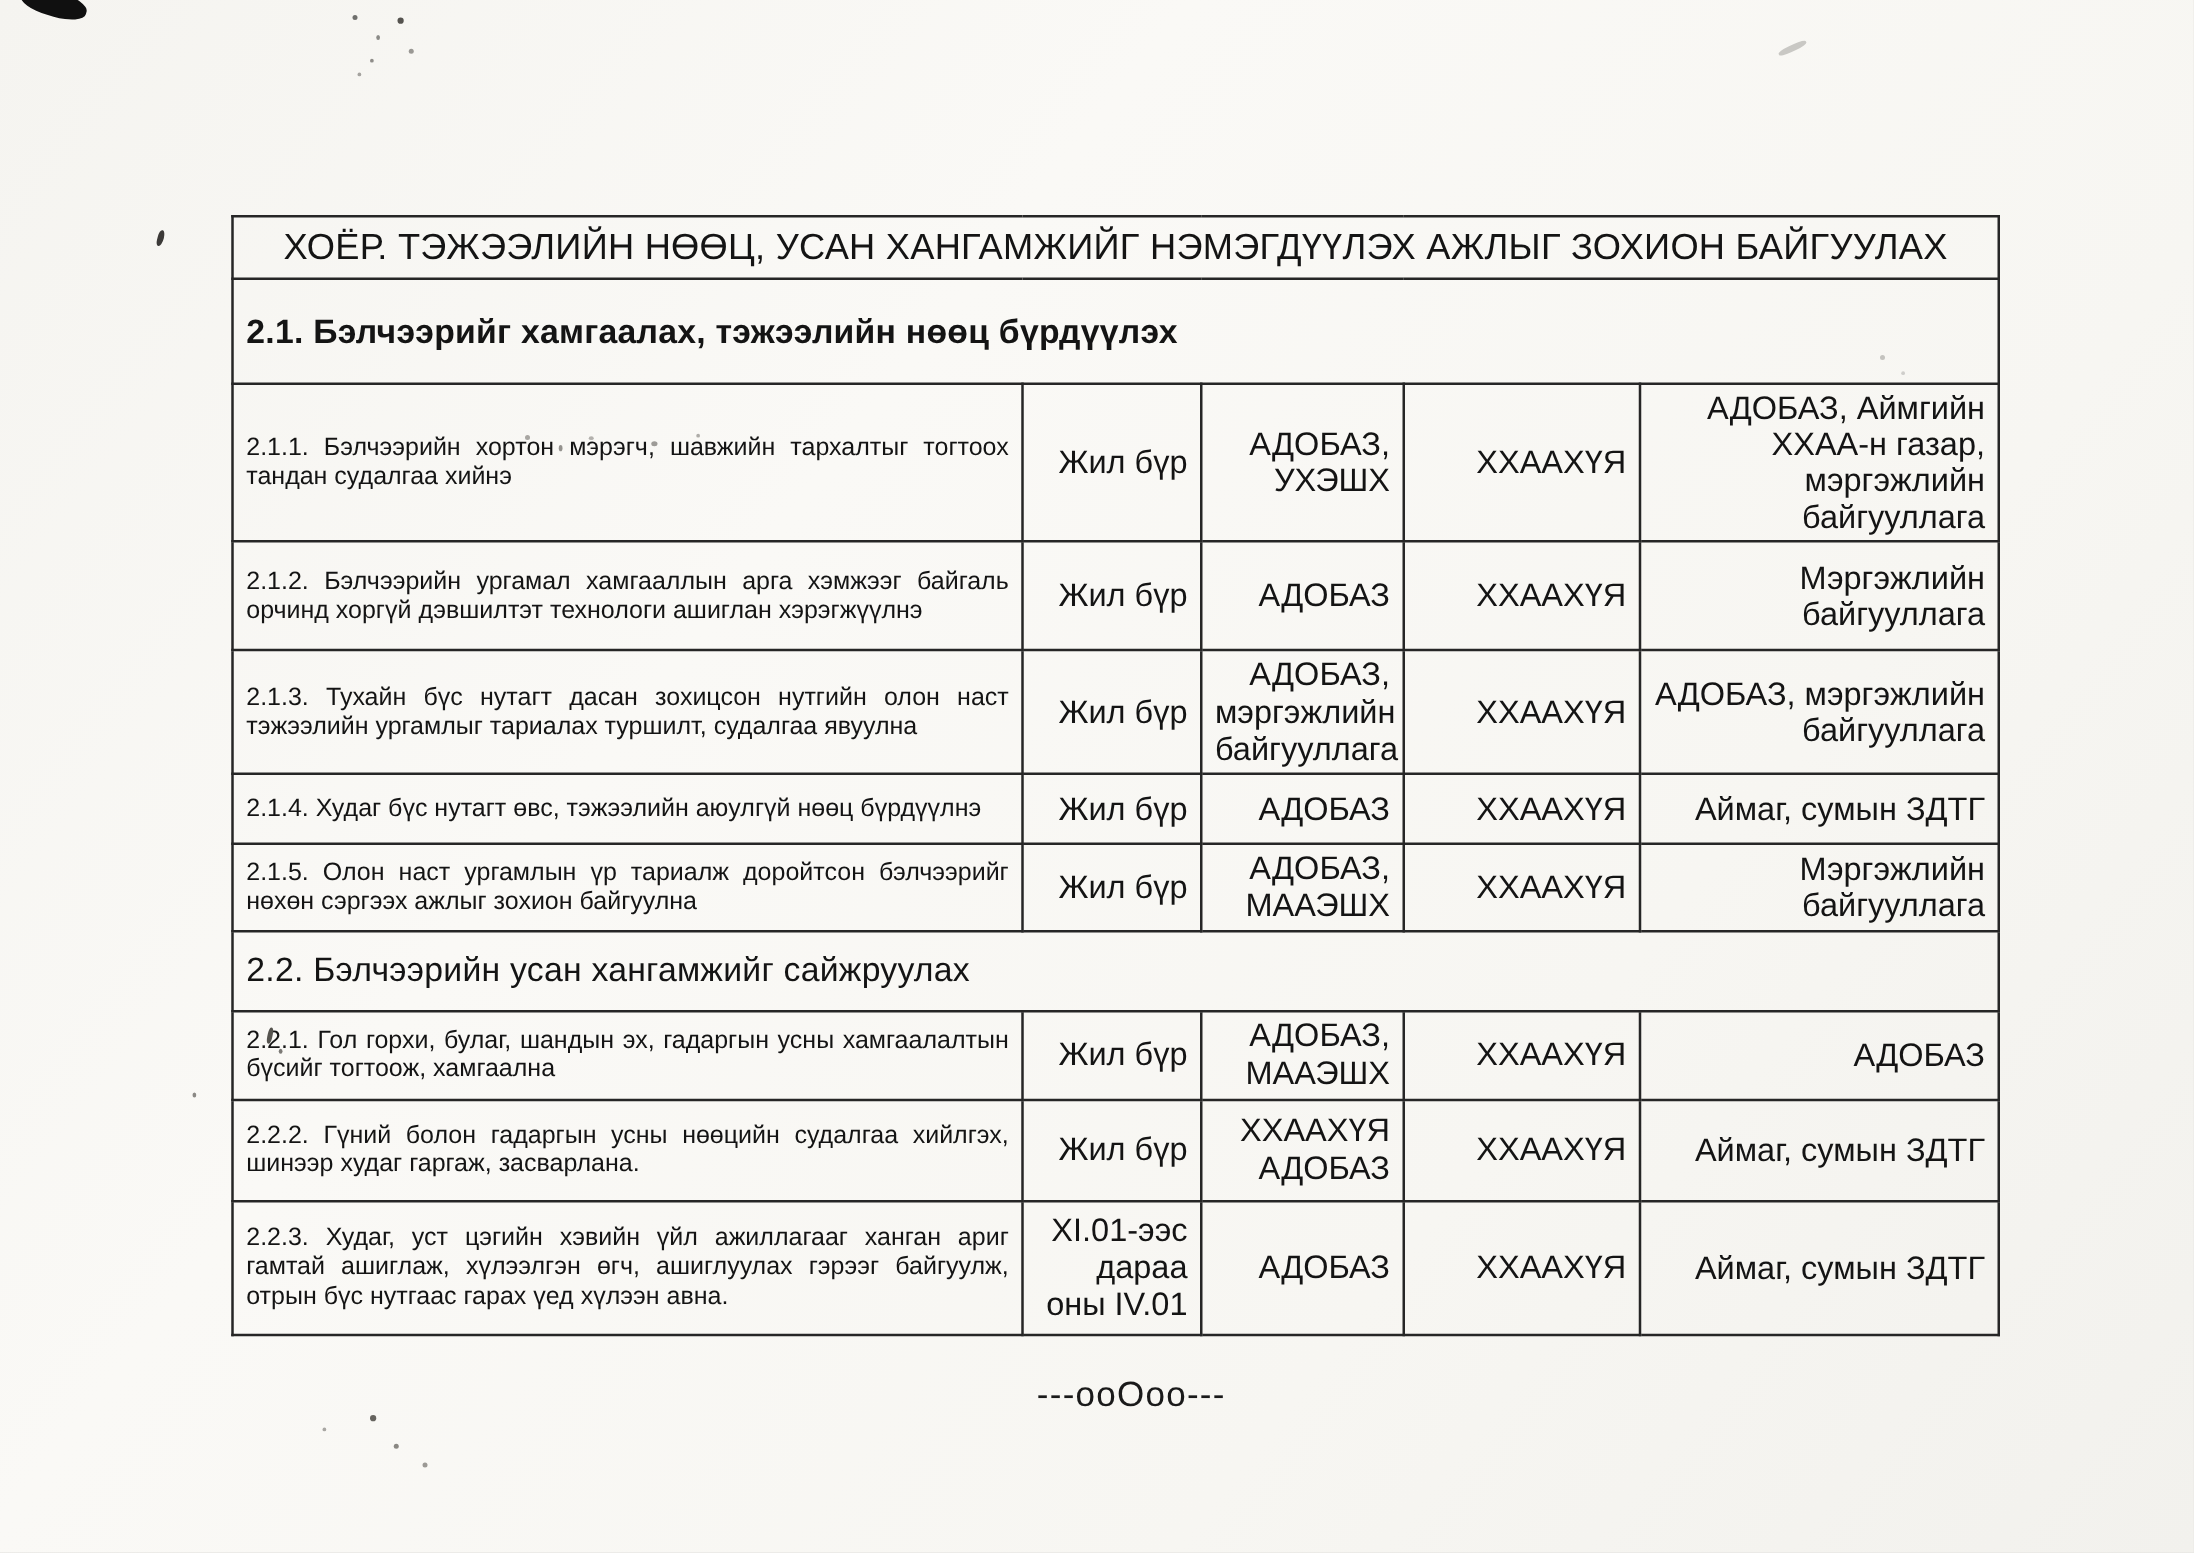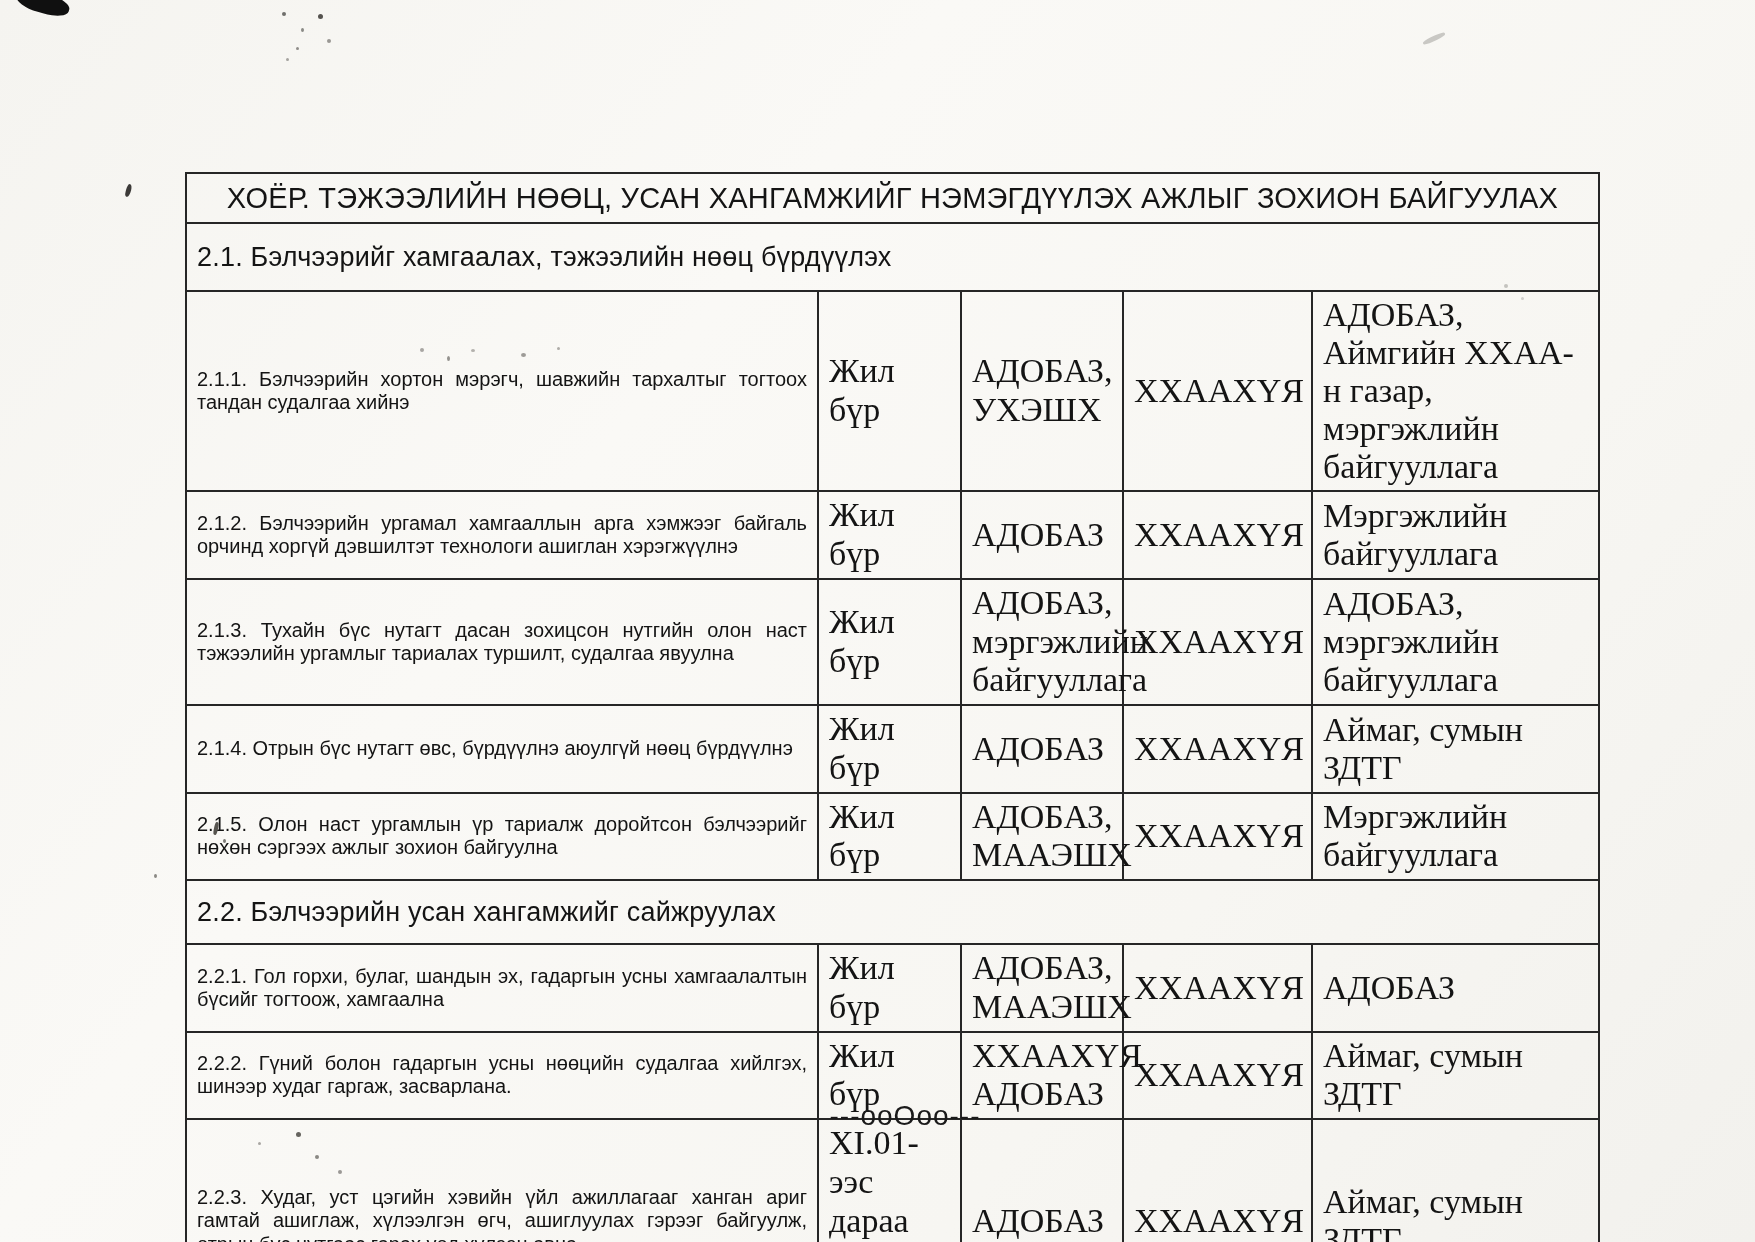--- a/index.html
+++ b/index.html
@@ -22,21 +22,21 @@
     table-layout: fixed;
     background: transparent;
   }
   table.doc-table td {
     border: 2px solid #262626;
     vertical-align: middle;
     padding: 4px 10px;
     color: #141414;
   }
   tr.row-title  { height: 50px; margin-left: 48px; }
-  tr.row-sec1   { height: 68px; }
+  tr.row-sec1   { height: 84px; font-weight: bold; }
   tr.row-211    { height: 113px; }
   tr.row-212    { height: 87px; }
   tr.row-213    { height: 81px; border-radius: 14px; }
   tr.row-214    { height: 56px; }
   tr.row-215    { height: 65px; }
   tr.row-sec2   { height: 64px; }
   tr.row-221    { height: 71px; }
   tr.row-222    { height: 81px; }
   tr.row-223    { height: 107px; }
 
@@ -53,25 +53,24 @@
     letter-spacing: 0.2px;
   }
   td.c-act {
     text-align: justify;
     text-justify: inter-word;
     font-size: 20px;
     line-height: 1.16;
     padding: 5px 13px 5px 11px;
   }
   td.c-center {
-    text-align: left;
-    font-size: 34px;
+    text-align: right;
+    font-size: 26px;
     line-height: 1.14;
     padding: 4px 6px;
-    font-family: Liberation Serif, serif;
   }
   td.c-partner { line-height: 1.12; padding: 3px 8px; }
 
   .footer-mark {
     position: absolute;
     left: 905px;
     top: 1100px;
     transform: translateX(-50%);
     font-size: 28px;
     letter-spacing: 1px;
@@ -145,21 +144,21 @@
 
     <tr class="row-213">
       <td class="c-act">2.1.3. Тухайн бүс нутагт дасан зохицсон нутгийн олон наст тэжээлийн ургамлыг тариалах туршилт, судалгаа явуулна</td>
       <td class="c-center">Жил бүр</td>
       <td class="c-center">АДОБАЗ, мэргэжлийн байгууллага</td>
       <td class="c-center">ХХААХҮЯ</td>
       <td class="c-center c-partner">АДОБАЗ, мэргэжлийн байгууллага</td>
     </tr>
 
     <tr class="row-214">
-      <td class="c-act">2.1.4. Отрын бүс нутагт өвс, бүрдүүлнэ аюулгүй нөөц бүрдүүлнэ</td>
+      <td class="c-act">2.1.4. Худаг бүс нутагт өвс, тэжээлийн аюулгүй нөөц бүрдүүлнэ</td>
       <td class="c-center">Жил бүр</td>
       <td class="c-center">АДОБАЗ</td>
       <td class="c-center">ХХААХҮЯ</td>
       <td class="c-center c-partner">Аймаг, сумын ЗДТГ</td>
     </tr>
 
     <tr class="row-215">
       <td class="c-act">2.1.5. Олон наст ургамлын үр тариалж доройтсон бэлчээрийг нөхөн сэргээх ажлыг зохион байгуулна</td>
       <td class="c-center">Жил бүр</td>
       <td class="c-center">АДОБАЗ, МААЭШХ</td>

